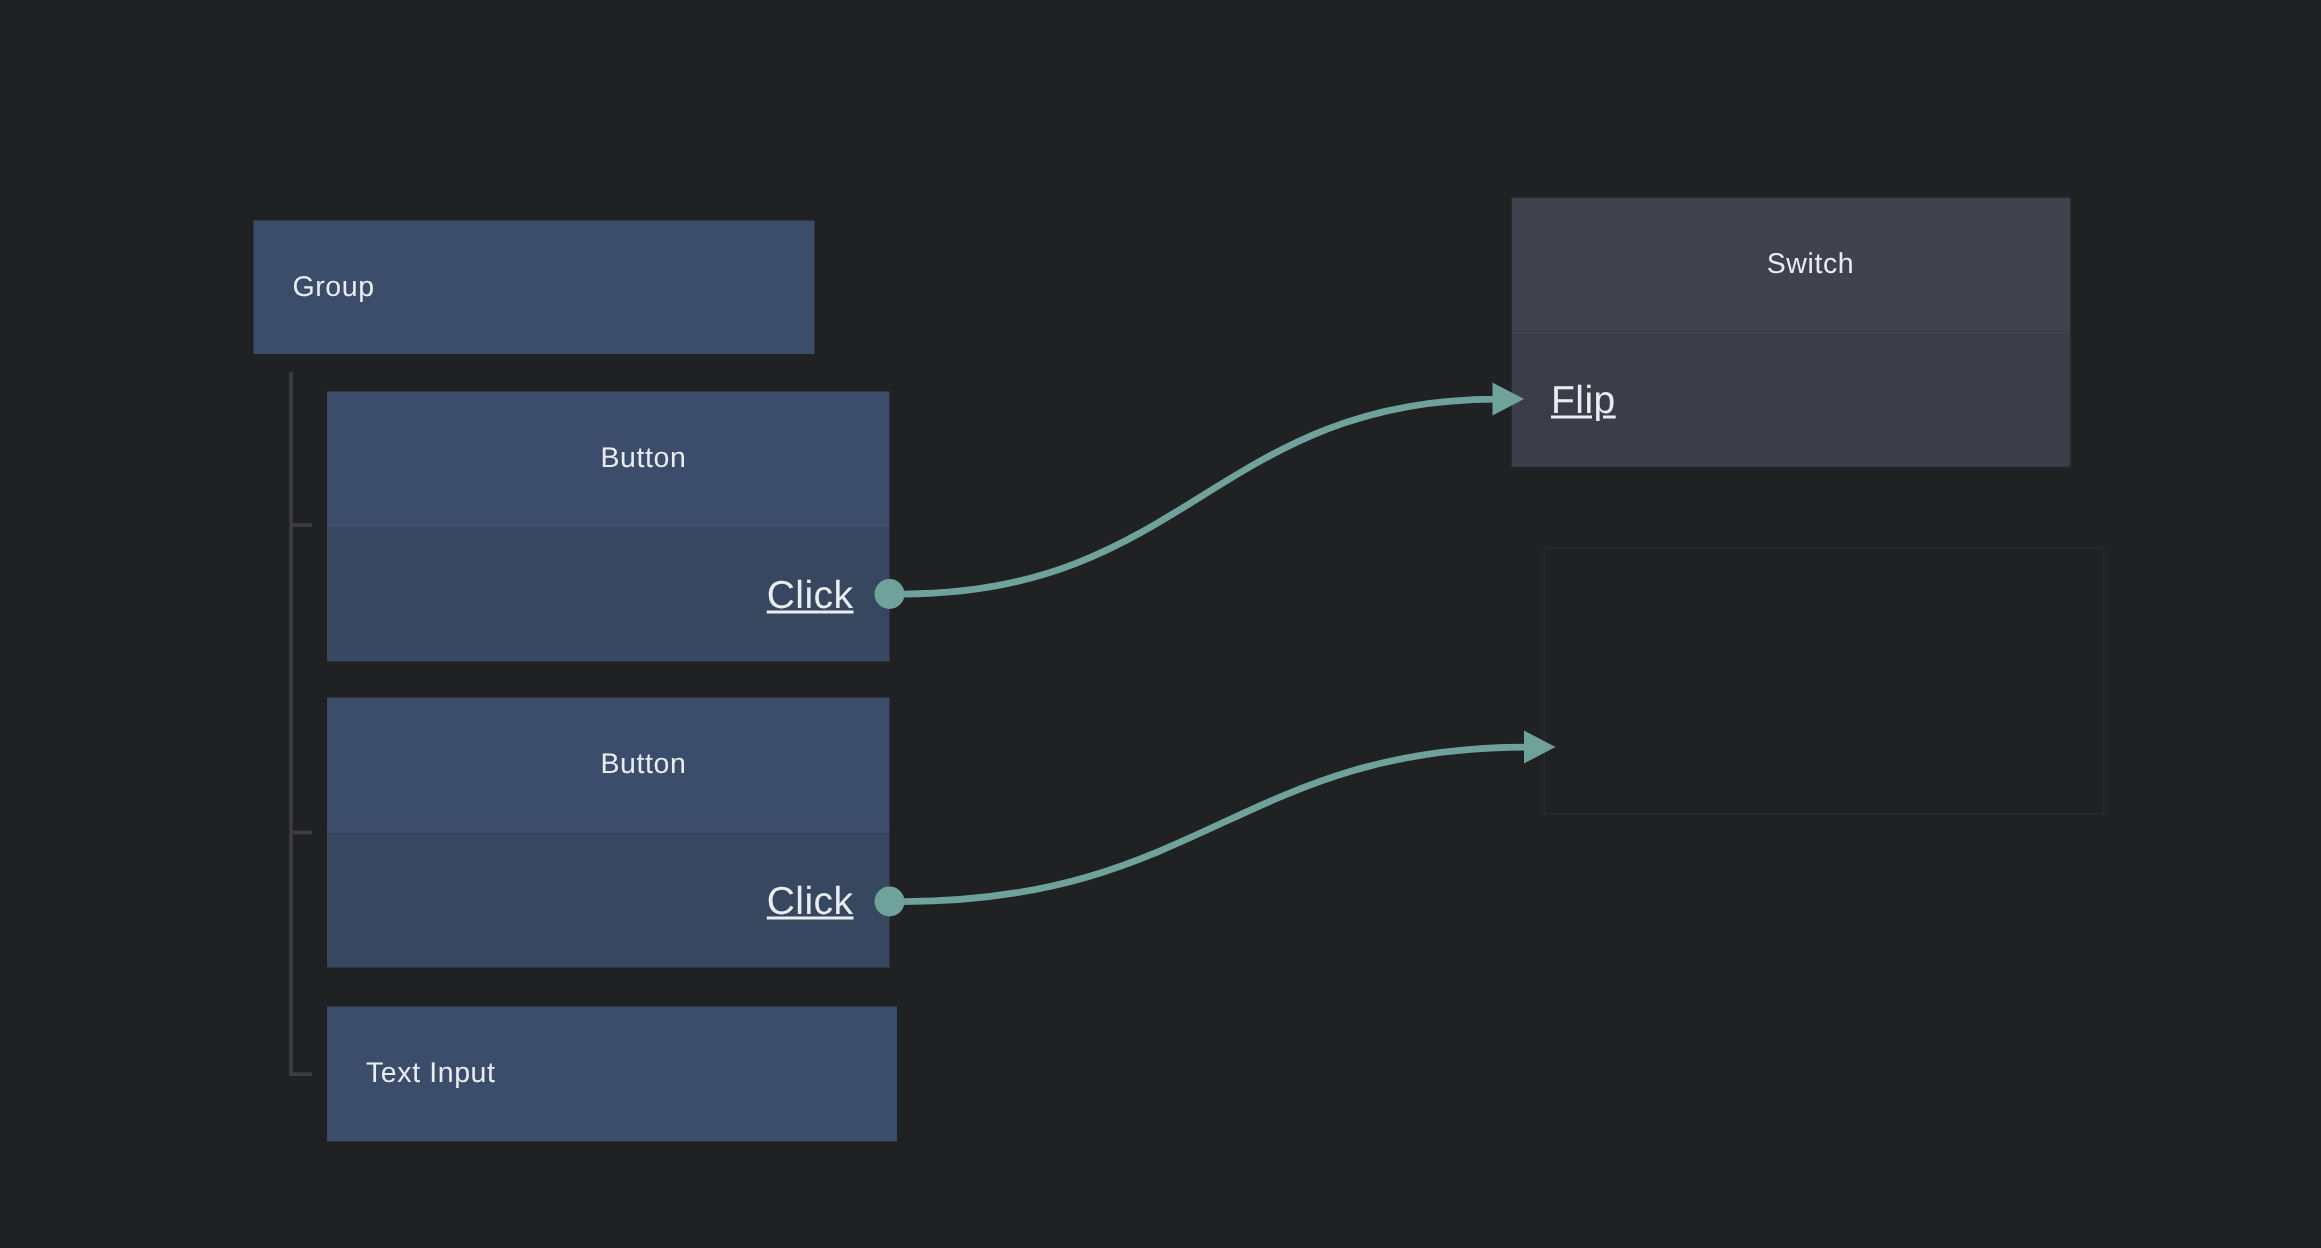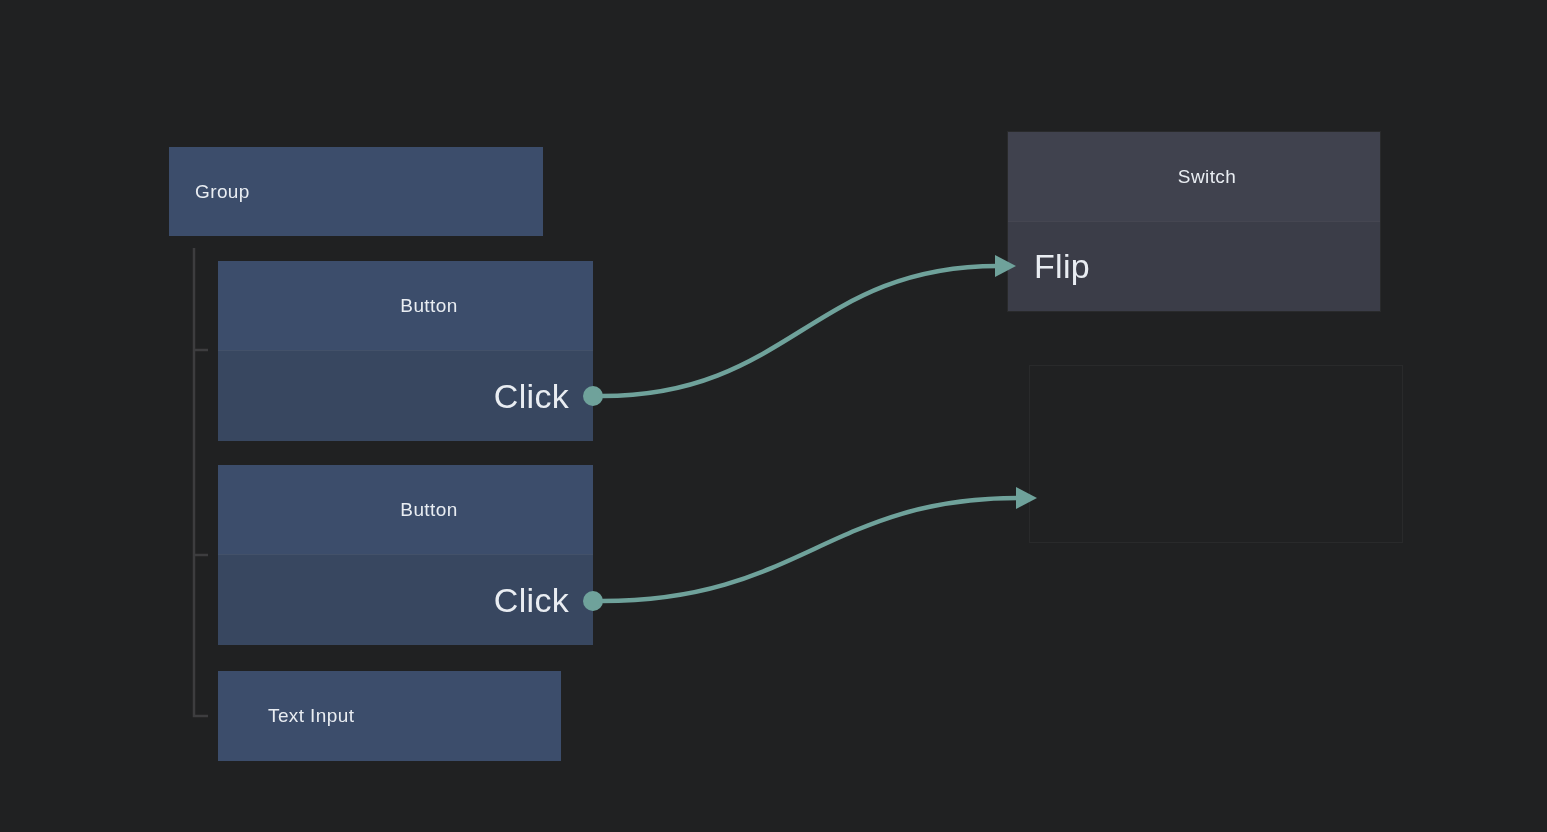--- a/index.html
+++ b/index.html
@@ -48,24 +48,25 @@
   .node-header { height: 89px; flex: none; justify-content: center; }
   .node-body { flex: 1; }
   .node-title {
     font-size: 19px;
     font-weight: 400;
     letter-spacing: 0.4px;
     padding-left: 26px;
     color: var(--text);
   }
   .port-label {
-    font-size: 34px;
+    font-size: 26px;
     font-weight: 400;
     letter-spacing: 0.3px;
     color: var(--text);
+    text-decoration: underline;
   }
   .node-body.out { justify-content: flex-end; }
   .node-body.out .port-label { padding-right: 24px; }
   .node-body.in .port-label { padding-left: 26px; }
   .single-row { height: 100%; }
 </style>
 </head>
 <body>
 
 <div class="canvas">
@@ -99,21 +100,21 @@
 
   <div class="node blue" style="left:218px; top:465px; width:375px; height:180px;">
     <div class="node-header">
       <span class="node-title">Button</span>
     </div>
     <div class="node-body out">
       <span class="port-label">Click</span>
     </div>
   </div>
 
-  <div class="node blue single" style="left:218px; top:671px; width:343px; height:90px;padding-left:24px;">
+  <div class="node blue single" style="left:218px; top:671px; width:380px; height:90px;">
     <div class="single-row">
       <span class="node-title">Text Input</span>
     </div>
   </div>
 
   <div class="node gray" style="left:1007px; top:131px; width:374px; height:181px;">
     <div class="node-header">
       <span class="node-title">Switch</span>
     </div>
     <div class="node-body in">

